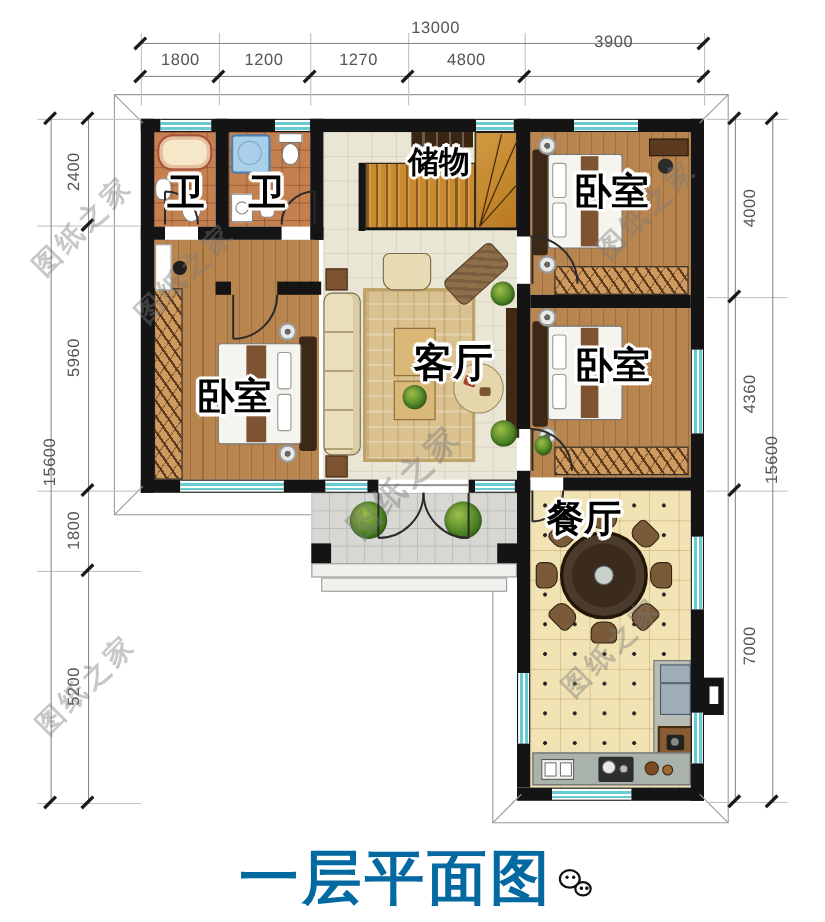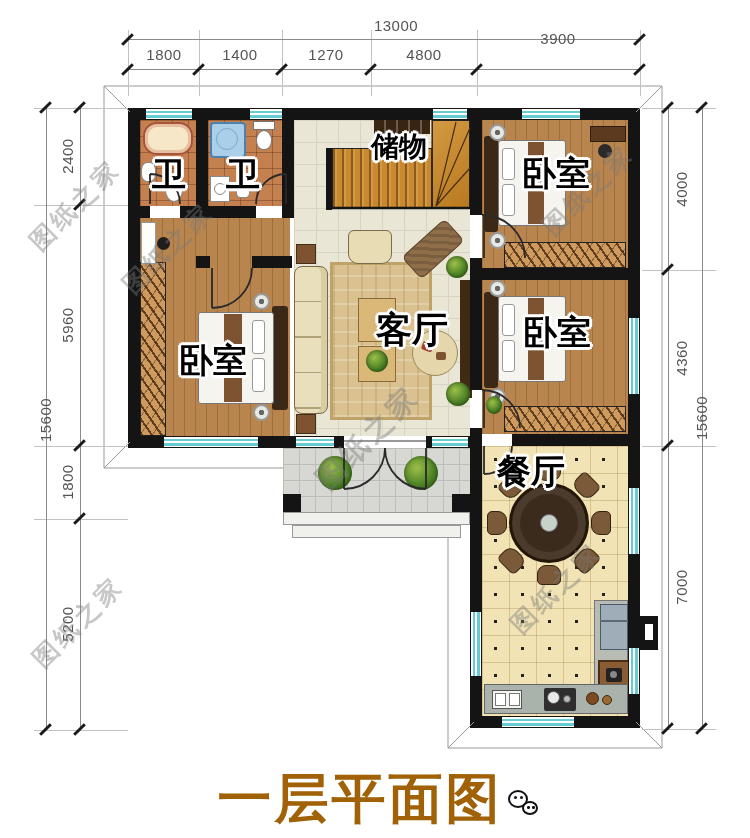--- a/index.html
+++ b/index.html
@@ -26,21 +26,21 @@
   .fD{background-color:#f2e3b4;background-image:radial-gradient(circle,#222 1.5px,transparent 2px),linear-gradient(rgba(150,120,60,.3) 1px,transparent 1px),linear-gradient(90deg,rgba(150,120,60,.3) 1px,transparent 1px);background-size:27px 27px,27px 27px,27px 27px;}
   .fE{background-color:#d7d8d3;background-image:linear-gradient(#bcbdb8 1px,transparent 1px),linear-gradient(90deg,#bcbdb8 1px,transparent 1px);background-size:16px 16px;}
   .hatch{background-color:#cf9a5e;border:1px solid #222;
     background-image:repeating-linear-gradient(55deg,rgba(60,30,10,.75) 0 2px,transparent 2px 8px),repeating-linear-gradient(-55deg,rgba(60,30,10,.45) 0 1px,transparent 1px 10px);}
   .stairs{background-color:#c9892f;border:1px solid #222;
     background-image:repeating-linear-gradient(90deg,#8a5a22 0 2px,#d29a42 2px 4px,#c9892f 4px 9px);}
   .plant{border-radius:50%;background:radial-gradient(circle at 38% 35%,#9cbf49,#4e8426 55%,#2e5c14 90%);box-shadow:inset 0 0 4px rgba(0,0,0,.4);}
   .chair{width:24px;height:20px;background:#7a5a38;border:1.5px solid #32220f;border-radius:5px 5px 9px 9px;}
   .lamp{width:17px;height:17px;border-radius:50%;border:2px solid #999;background:radial-gradient(circle,#666 2.5px,#e8e8e4 3px);}
   .pillow{background:#fff;border:1px solid #999;border-radius:3px;}
-  #maintitle{font-weight:900;color:#a16207;letter-spacing:3px;white-space:nowrap;transform:translate(-50%,-50%);font-size:54px;}
+  #maintitle{font-weight:900;color:#0369a1;letter-spacing:3px;white-space:nowrap;transform:translate(-50%,-50%);font-size:54px;}
   #pub{font-weight:900;color:#fff;font-size:20px;white-space:nowrap;transform:translate(-50%,-50%);
        -webkit-text-stroke:4px #000;paint-order:stroke fill;
        text-shadow:-2px 0 #000,2px 0 #000,0 -2px #000,0 2px #000,-1px -1px #000,1px -1px #000,-1px 1px #000,1px 1px #000;}
 </style>
 </head>
 <body>
 
 <div id="stage">
 
   <div class="a fA" style="left:140px;top:120px;width:56px;height:86px"></div>
@@ -249,21 +249,21 @@
   <div class="a tick" style="left:632px;top:38px"></div>
   <div class="a dimt" style="left:356px;top:18px;width:80px">13000</div>
   <div class="a dl" style="left:128px;top:69px;width:512px;height:1px"></div>
   <div class="a tick" style="left:120px;top:68px"></div>
   <div class="a tick" style="left:191px;top:68px"></div>
   <div class="a tick" style="left:274px;top:68px"></div>
   <div class="a tick" style="left:363px;top:68px"></div>
   <div class="a tick" style="left:469px;top:68px"></div>
   <div class="a tick" style="left:632px;top:68px"></div>
   <div class="a dimt" style="left:138px;top:47px;width:52px">1800</div>
-  <div class="a dimt" style="left:214px;top:47px;width:52px">1400</div>
+  <div class="a dimt" style="left:214px;top:47px;width:52px">1200</div>
   <div class="a dimt" style="left:300px;top:47px;width:52px">1270</div>
   <div class="a dimt" style="left:398px;top:47px;width:52px">4800</div>
   <div class="a dimt" style="left:532px;top:31px;width:52px">3900</div>
 
   <div class="a ext" style="left:34px;top:108px;width:94px;height:1px"></div>
   <div class="a ext" style="left:34px;top:205px;width:94px;height:1px"></div>
   <div class="a ext" style="left:34px;top:446px;width:94px;height:1px"></div>
   <div class="a ext" style="left:34px;top:519px;width:94px;height:1px"></div>
   <div class="a ext" style="left:34px;top:730px;width:94px;height:1px"></div>
   <div class="a dl" style="left:46px;top:108px;width:1px;height:622px"></div>

